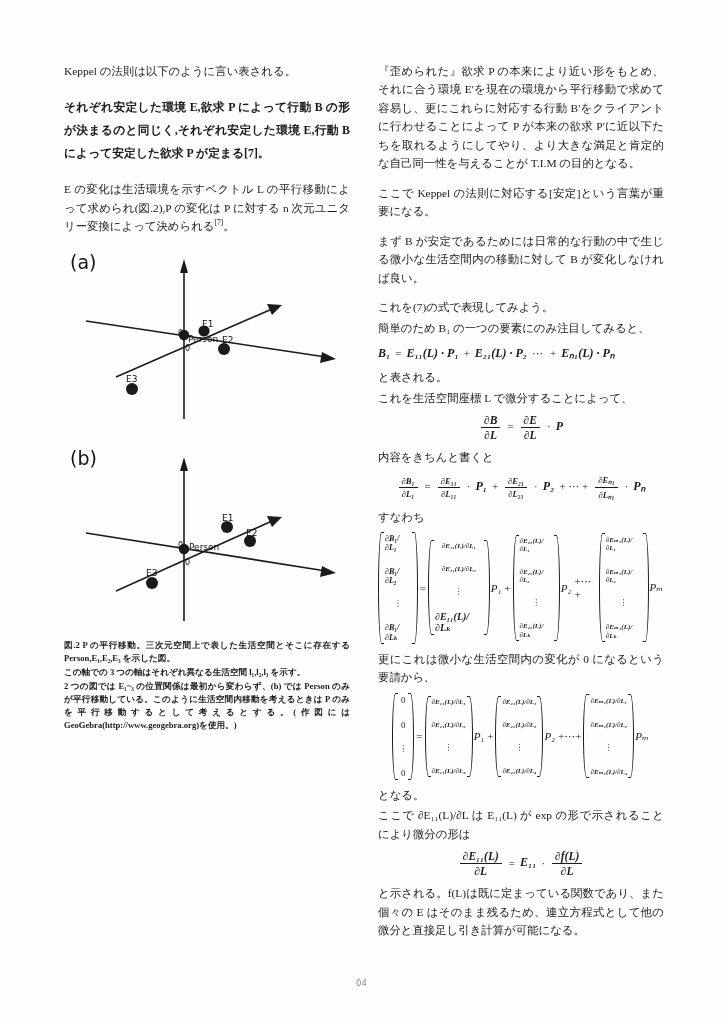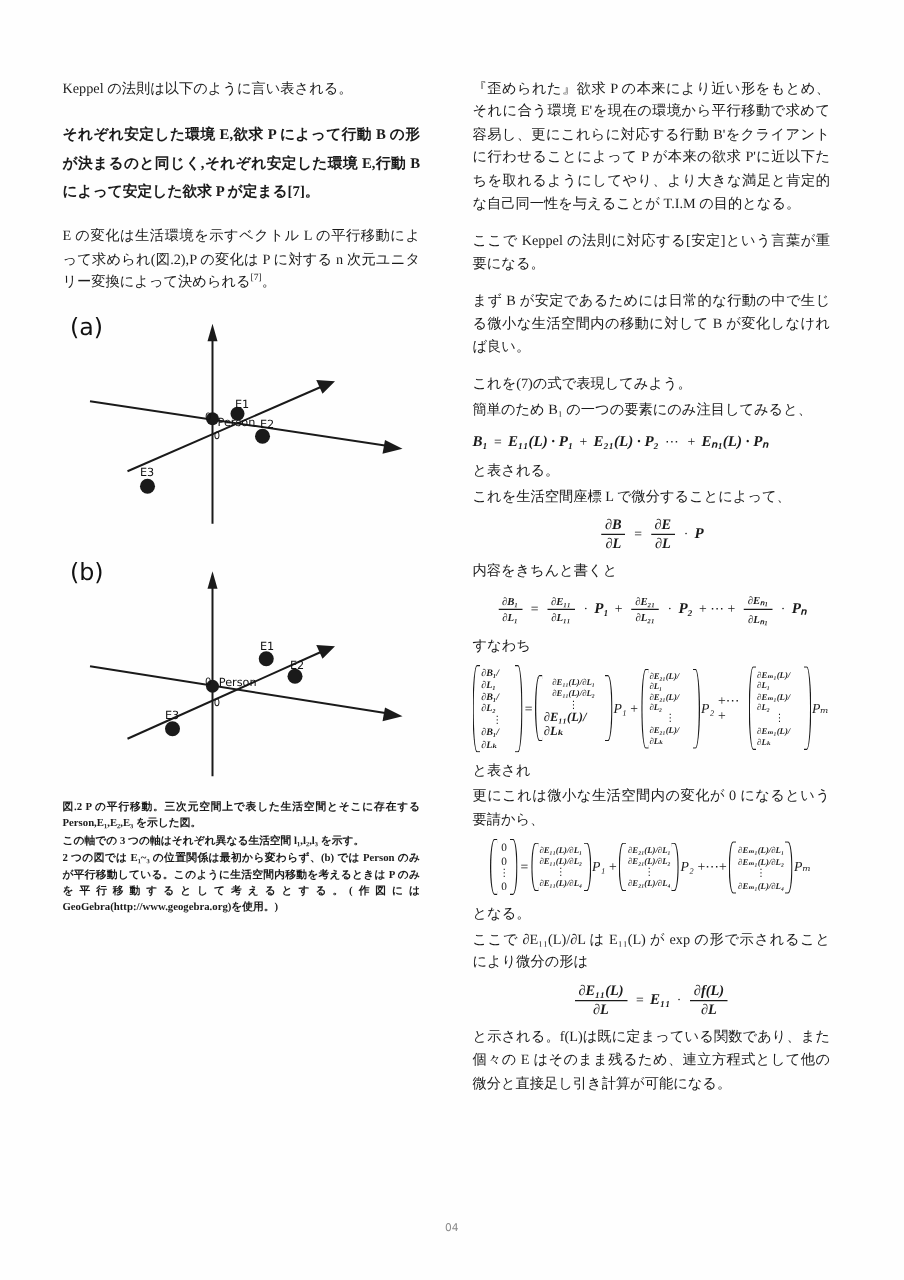--- a/index.html
+++ b/index.html
@@ -18,21 +18,21 @@
   .page {
     position: absolute;
     inset: 0;
     background: #fefefe;
   }
   .col {
     position: absolute;
     top: 62px;
     width: 286px;
   }
-  .col-left  { left: 50px; }
+  .col-left  { left: 64px; }
   .col-right { left: 378px; }
 
   p.body-text {
     margin: 0 0 11px 0;
     font-size: 11.4px;
     line-height: 1.62;
     text-align: justify;
     text-justify: inter-ideograph;
   }
   p.tight { margin-bottom: 2px; }
@@ -131,21 +131,21 @@
   }
   .vec::after {
     right: 0;
     border-left: none;
     border-radius: 0 60% 60% 0/0 50% 50% 0;
   }
   .vec-inner {
     display: flex;
     flex-direction: column;
     align-items: center;
-    gap: 1px;
+    gap: 15px;
     padding: 2px 2px;
   }
   .vdots { font-size: 8px; line-height: 1; }
   .op { padding: 0 2px; font-size: 11px; }
   .pfac { font-style: italic; font-size: 11px; padding: 0 1px; }
 
   .page-number {
     position: absolute;
     left: 0;
     right: 0;
@@ -335,21 +335,20 @@
         <span class="vec-inner">
           <span class="mi" style="font-size:7px">∂Eₘ₁(L)/∂L₁</span>
           <span class="mi" style="font-size:7px">∂Eₘ₁(L)/∂L₂</span>
           <span class="vdots">⋮</span>
           <span class="mi" style="font-size:7px">∂Eₘ₁(L)/∂Lₖ</span>
         </span>
       </span>
       <span class="pfac">Pₘ</span>
     </div>
 
-    <p class="body-text tight">と表され</p>
     <p class="body-text tight">更にこれは微小な生活空間内の変化が 0 になるという要請から、</p>
 
     <div class="matrix-row">
       <span class="vec">
         <span class="vec-inner">
           <span style="font-size:9px">0</span>
           <span style="font-size:9px">0</span>
           <span class="vdots">⋮</span>
           <span style="font-size:9px">0</span>
         </span>

